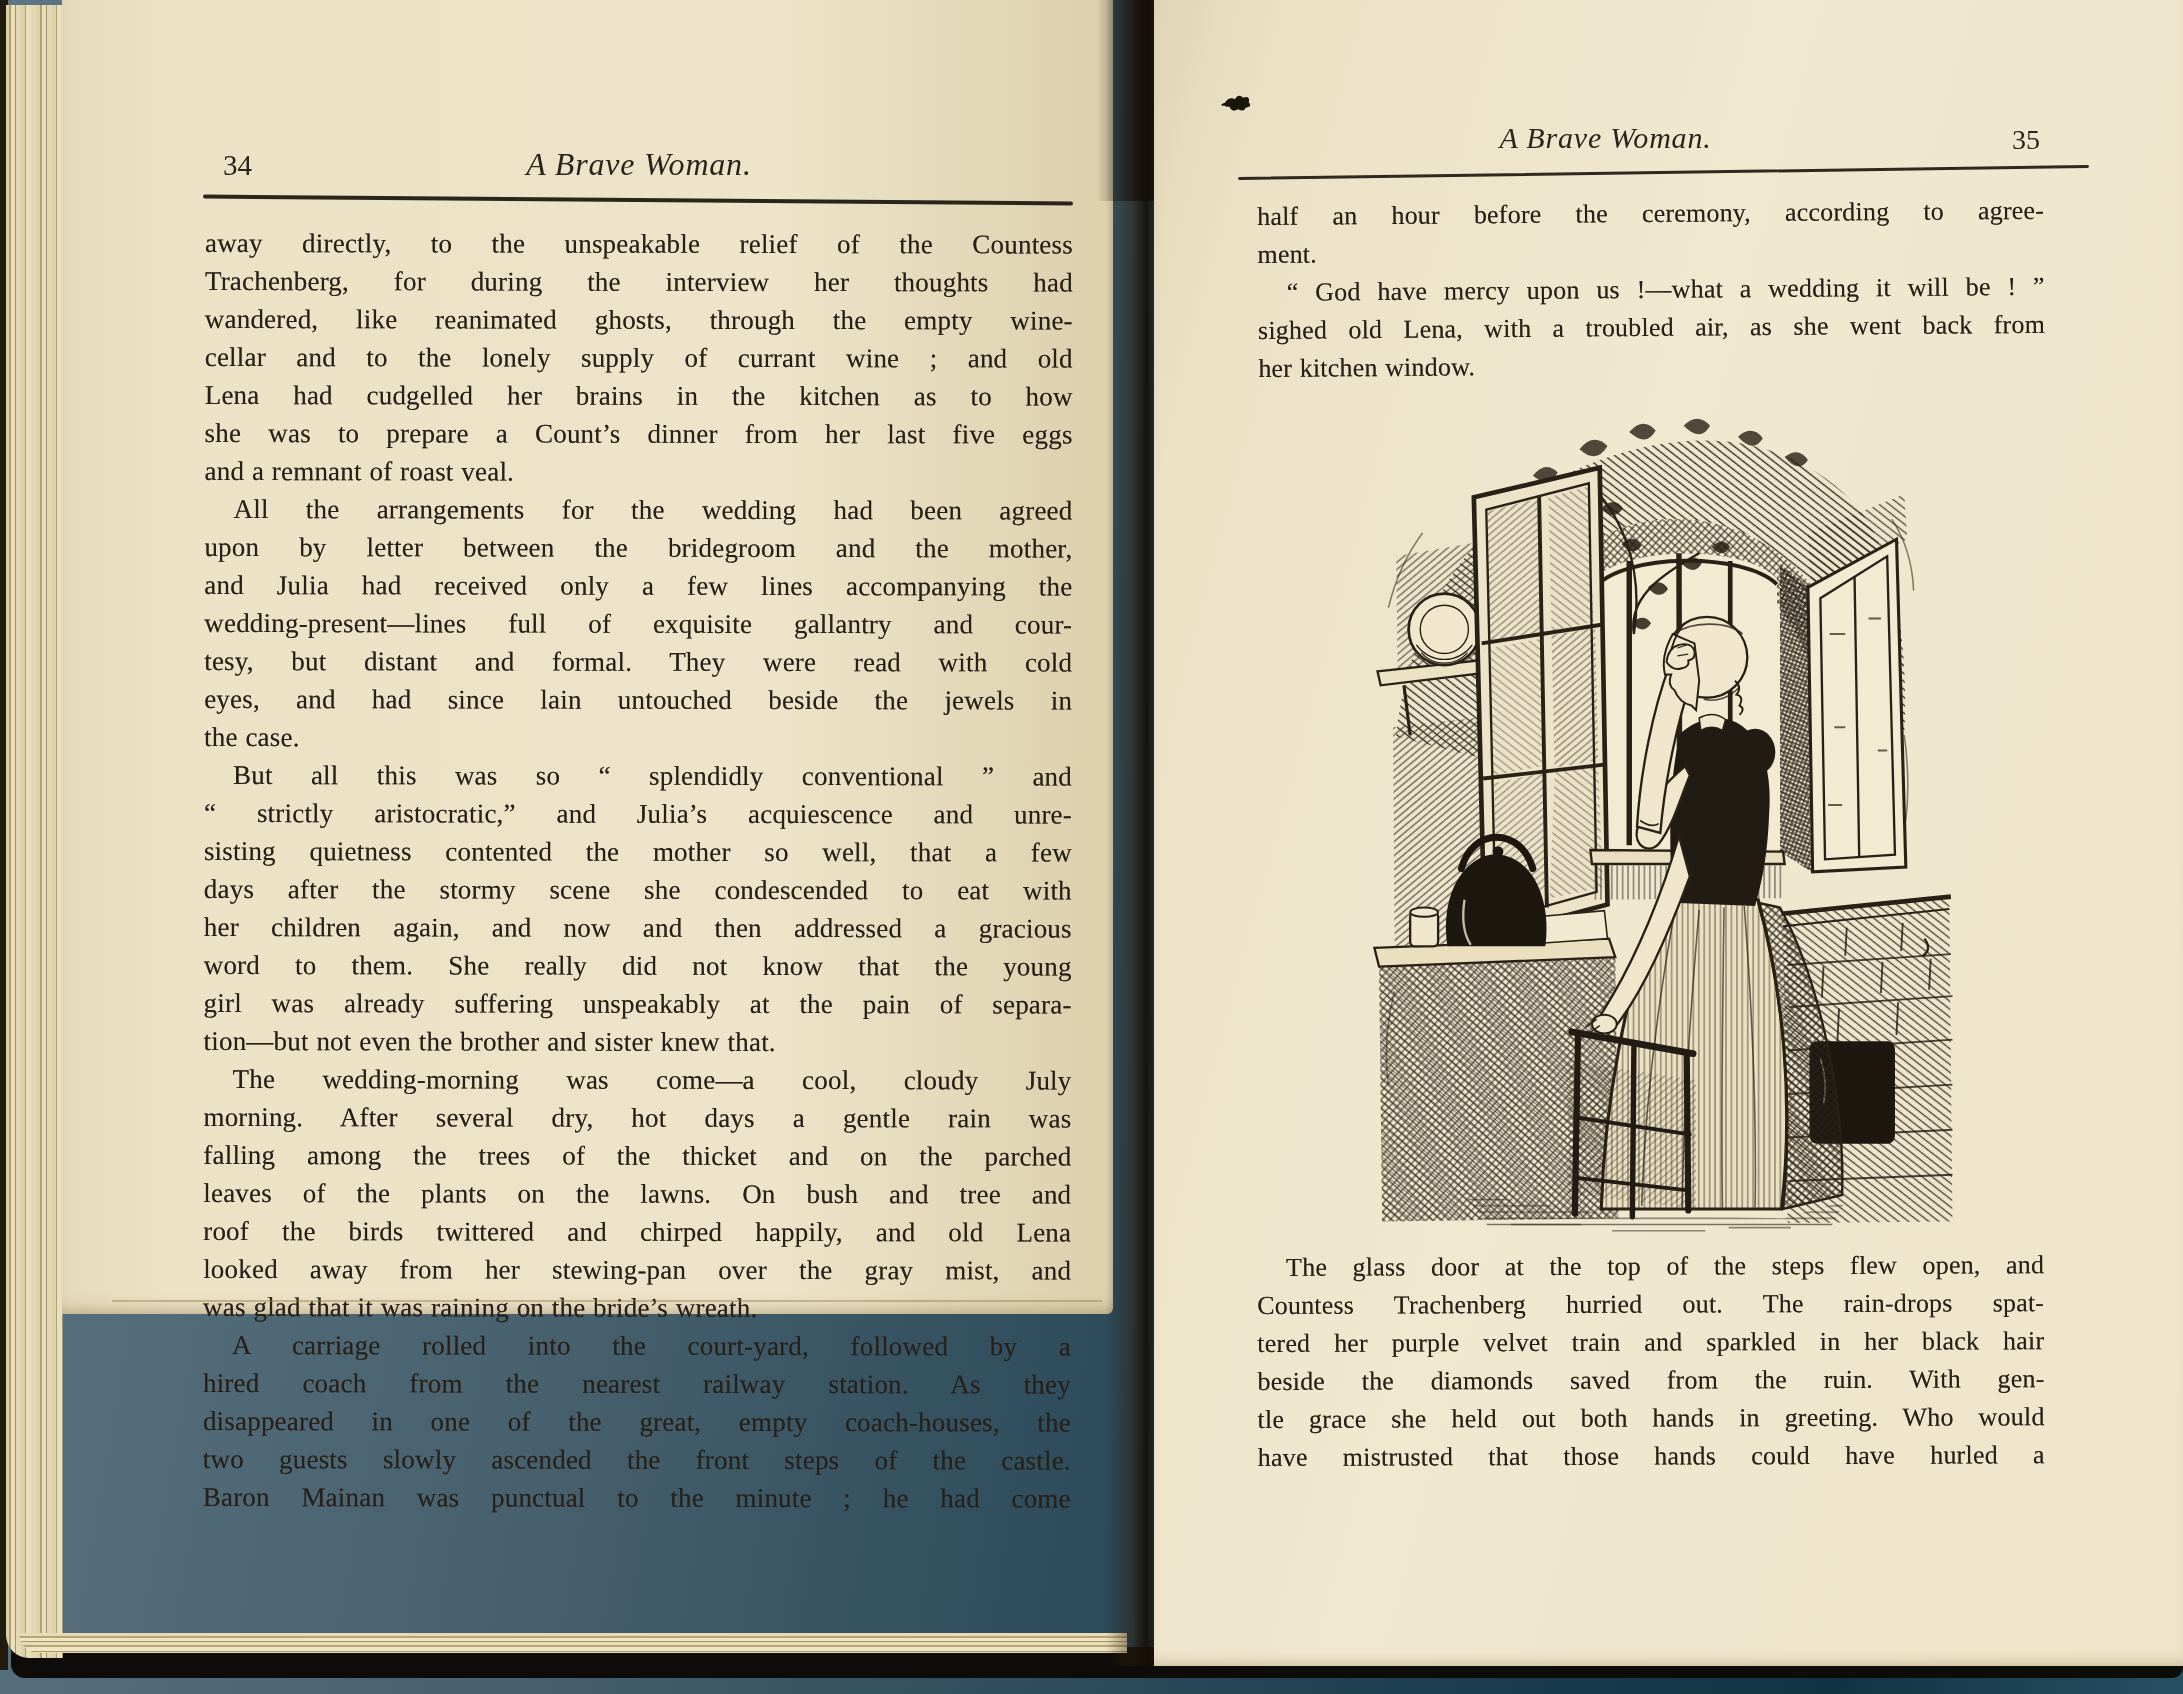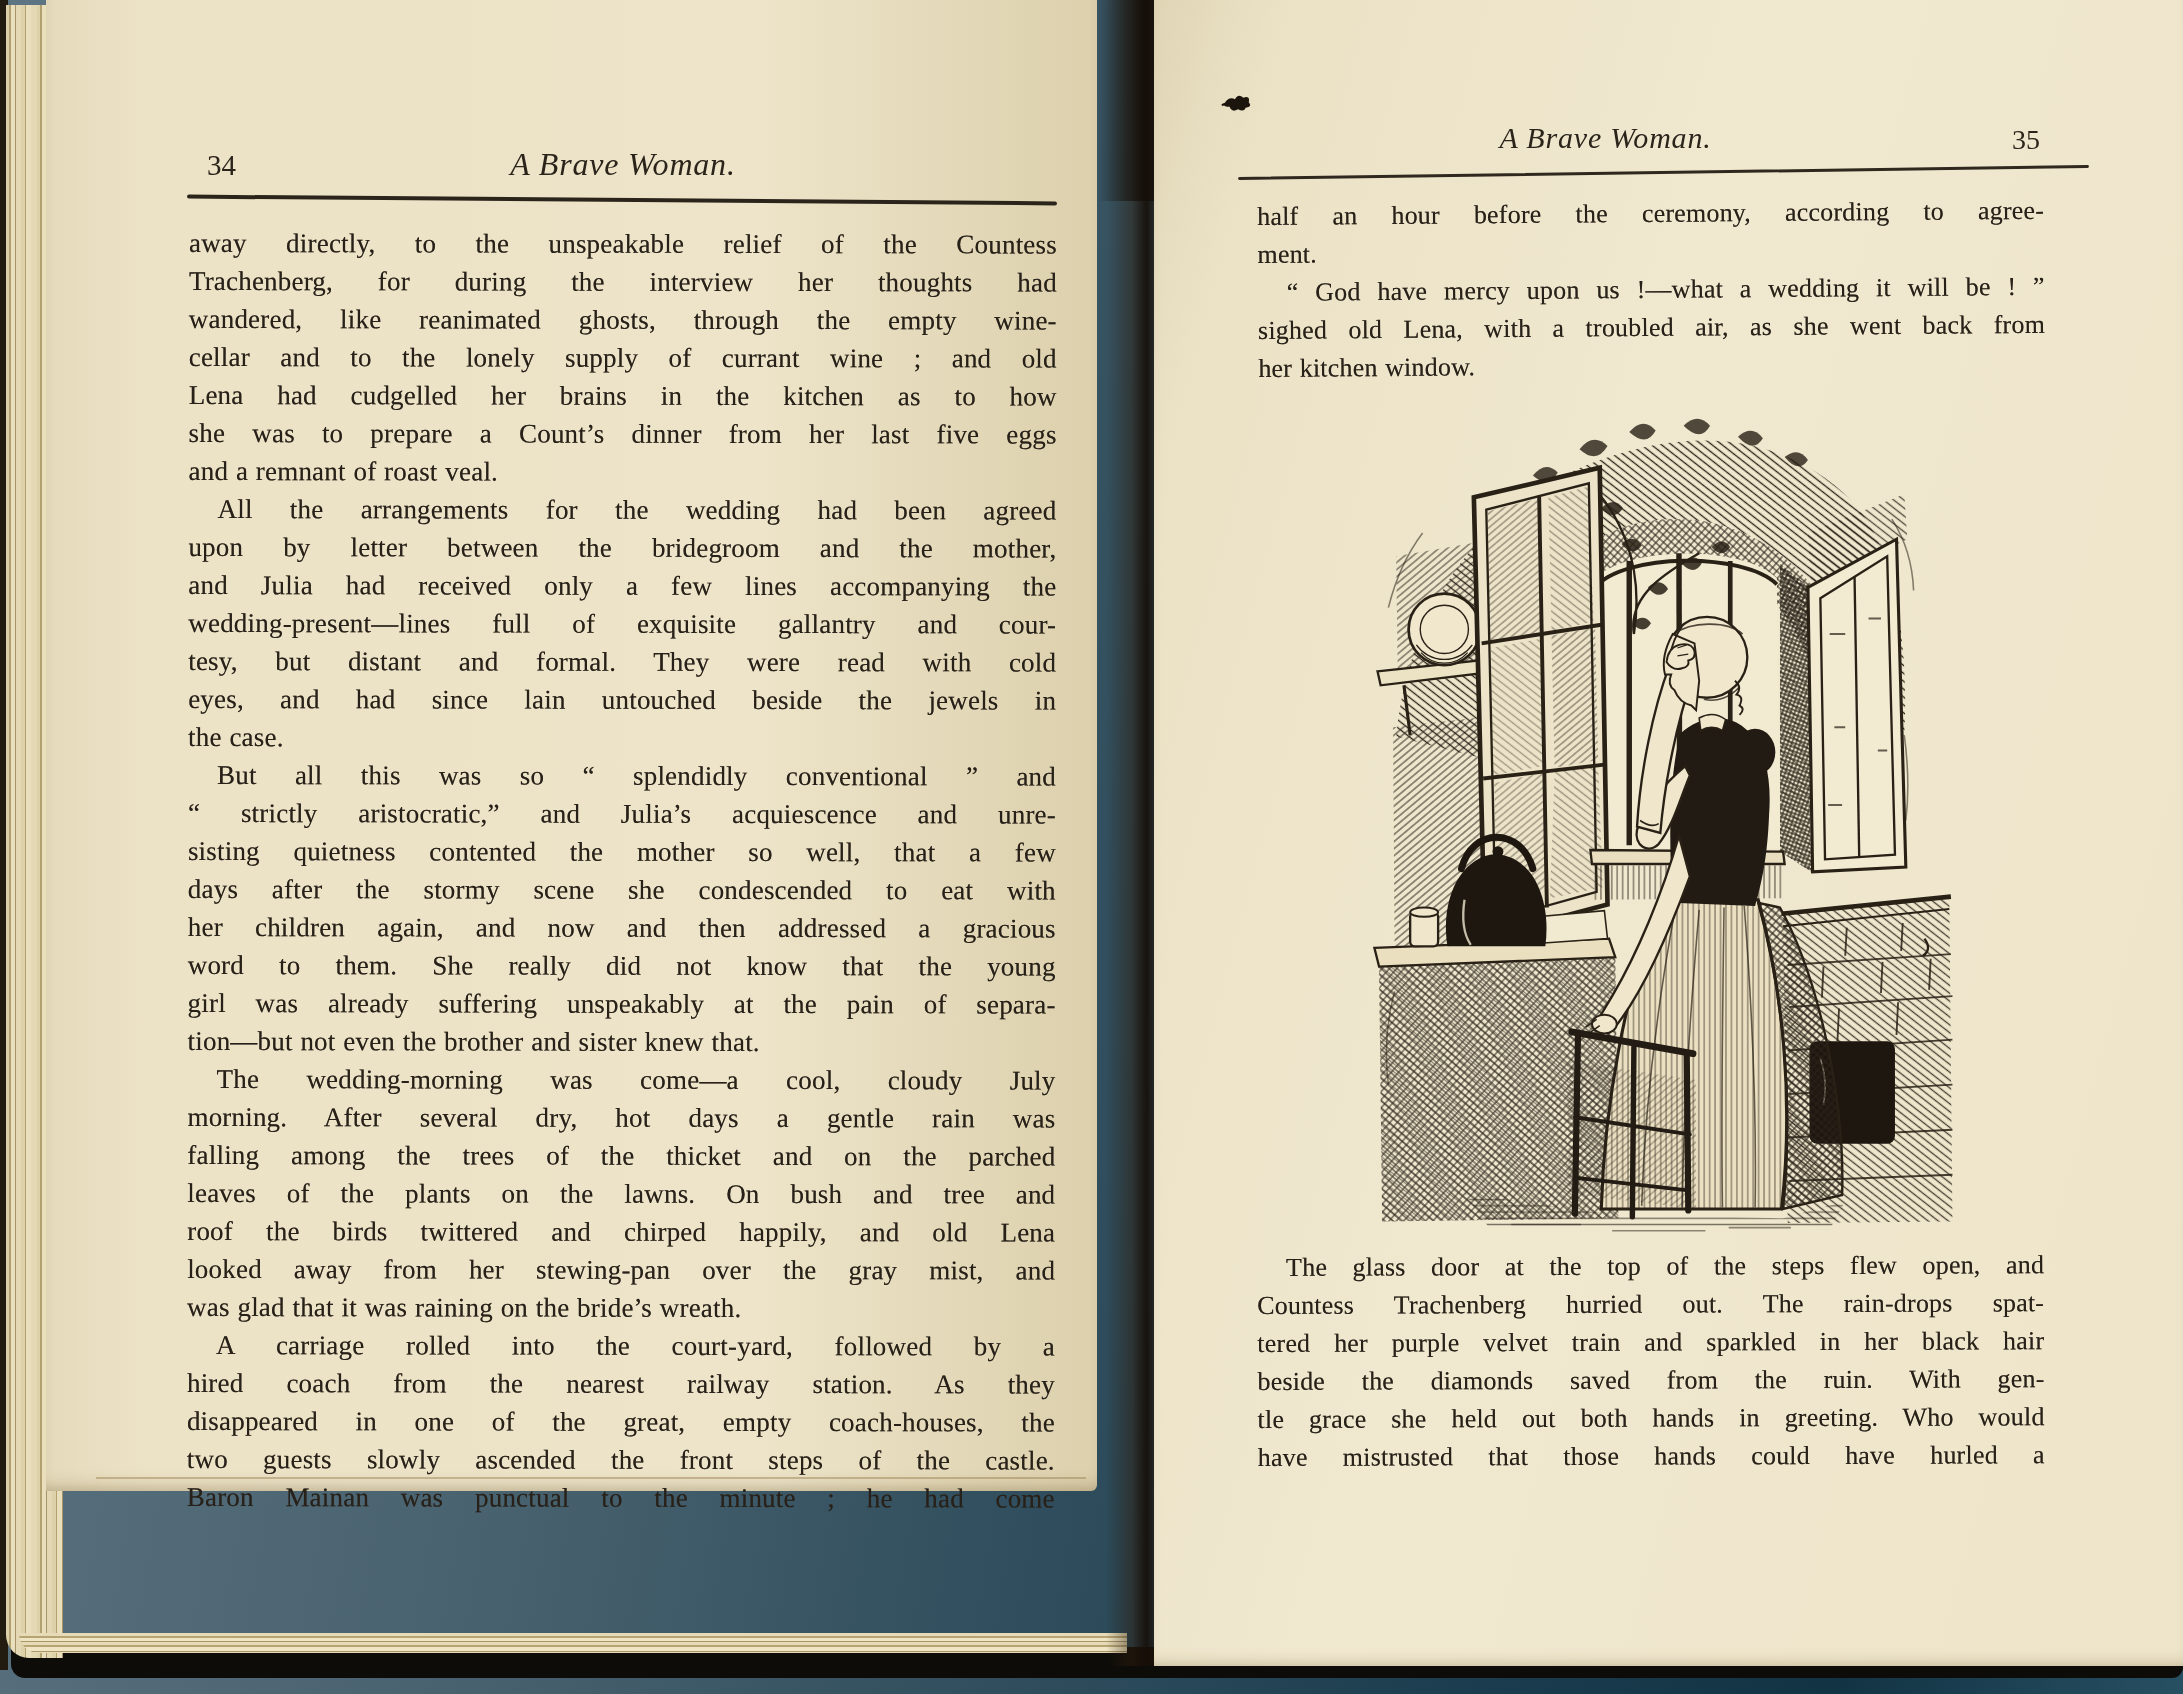--- a/index.html
+++ b/index.html
@@ -8,21 +8,21 @@
          background:linear-gradient(100deg,#5e7684 0%,#49626f 30%,#1a3c4e 72%,#123344 86%,#275062 100%);}
   
   .book{position:absolute;left:0;top:0;width:2183px;height:1677px;}
   .cover-strip{position:absolute;left:11px;right:0;top:1647px;height:31px;background:#0d0c08;border-radius:0 0 11px 14px;}
   .spine-dark{position:absolute;left:0;top:0;width:7.7px;height:1670px;background:#221c10;}
   .stack-left{position:absolute;left:6.2px;top:4.6px;width:57px;height:1653px;border-radius:0 0 0 23px;
       background:repeating-linear-gradient(to right,#ddd1a9 0 3.1px,#b3a070 3.1px 4.6px,#e9dfbd 4.6px 9.3px,#a6936a 9.3px 10px,#e3d8b3 10px 15.5px);}
   .stack-bottom{position:absolute;left:18.6px;top:1633px;width:1108px;height:20px;border-radius:0 0 0 20px;
       background:repeating-linear-gradient(to bottom,#e6dbb6 0 3.1px,#b7a474 3.1px 4.6px,#efe5c2 4.6px 8.5px,#a8956a 8.5px 9.3px);}
   .page{position:absolute;top:0;color:#272119;}
-  .left-page{left:46px;width:1051px;height:1491px;border-radius:0 0 6.2px 0;
+  .left-page{left:62px;width:1051px;height:1314px;border-radius:0 0 6.2px 0;
       background:linear-gradient(to right,#e5dabb 0%,#ece2c6 10%,#ede4c9 68%,#ddd1ae 98%);
       box-shadow:inset 0 -12.4px 17px -11px rgba(110,88,45,.45);}
   .left-page::after{content:"";position:absolute;left:50px;right:11px;bottom:12.4px;height:1.5px;background:rgba(150,125,75,.45);}
   .gutter-shadow{position:absolute;left:1106px;top:0;width:81px;height:1666px;
       background:linear-gradient(to right,rgba(60,42,20,0) 0%,rgba(45,30,14,.5) 32%,rgba(22,14,7,.92) 50%,rgba(35,24,12,.5) 64%,rgba(60,42,20,0) 100%);}
   .gutter-shadow::before{content:"";position:absolute;left:-9.3px;top:0;width:99px;height:201px;
       background:linear-gradient(to right,rgba(20,13,6,0) 0%,rgba(20,13,6,.75) 45%,rgba(20,13,6,.78) 58%,rgba(20,13,6,0) 100%);}
   .right-page{left:1154px;width:1029px;height:1666px;
       background:linear-gradient(105deg,#e0d5b5 0%,#ebe2c6 9%,#f0e8cf 42%,#eee5ca 100%);
       box-shadow:inset 0 -11px 15.5px -11px rgba(110,88,45,.4);}

